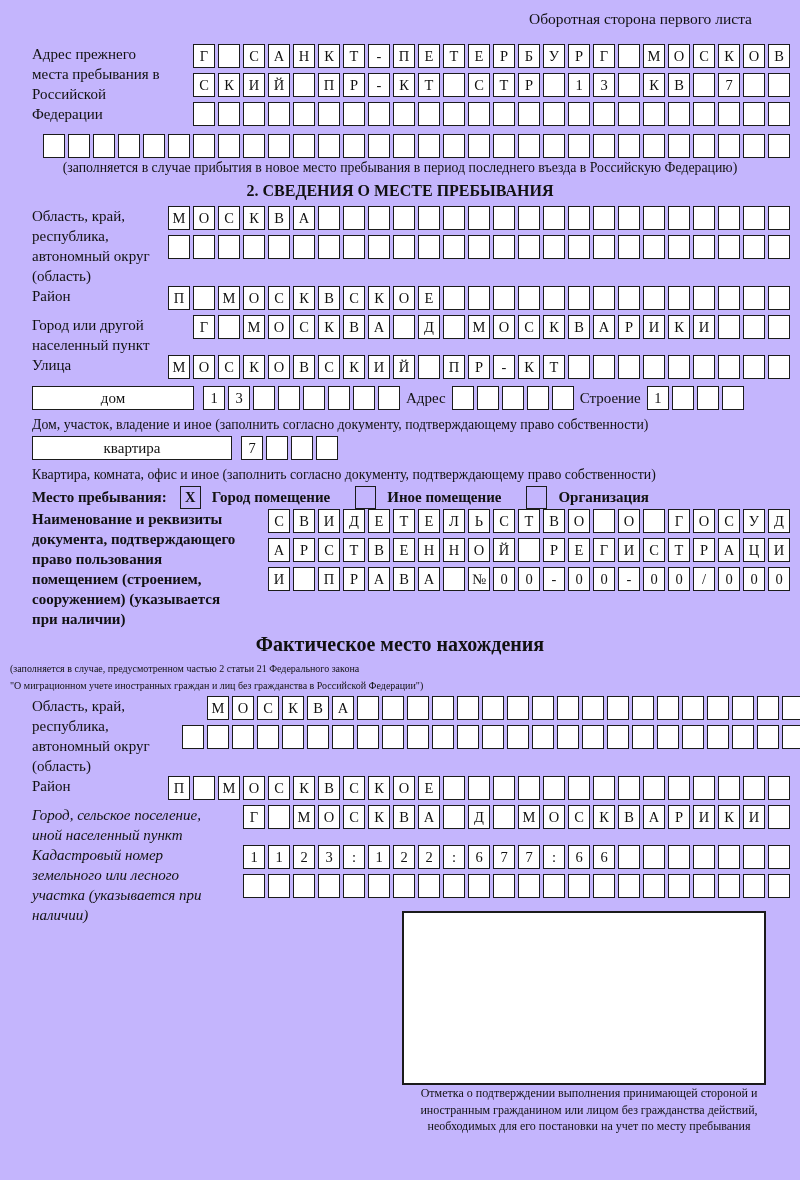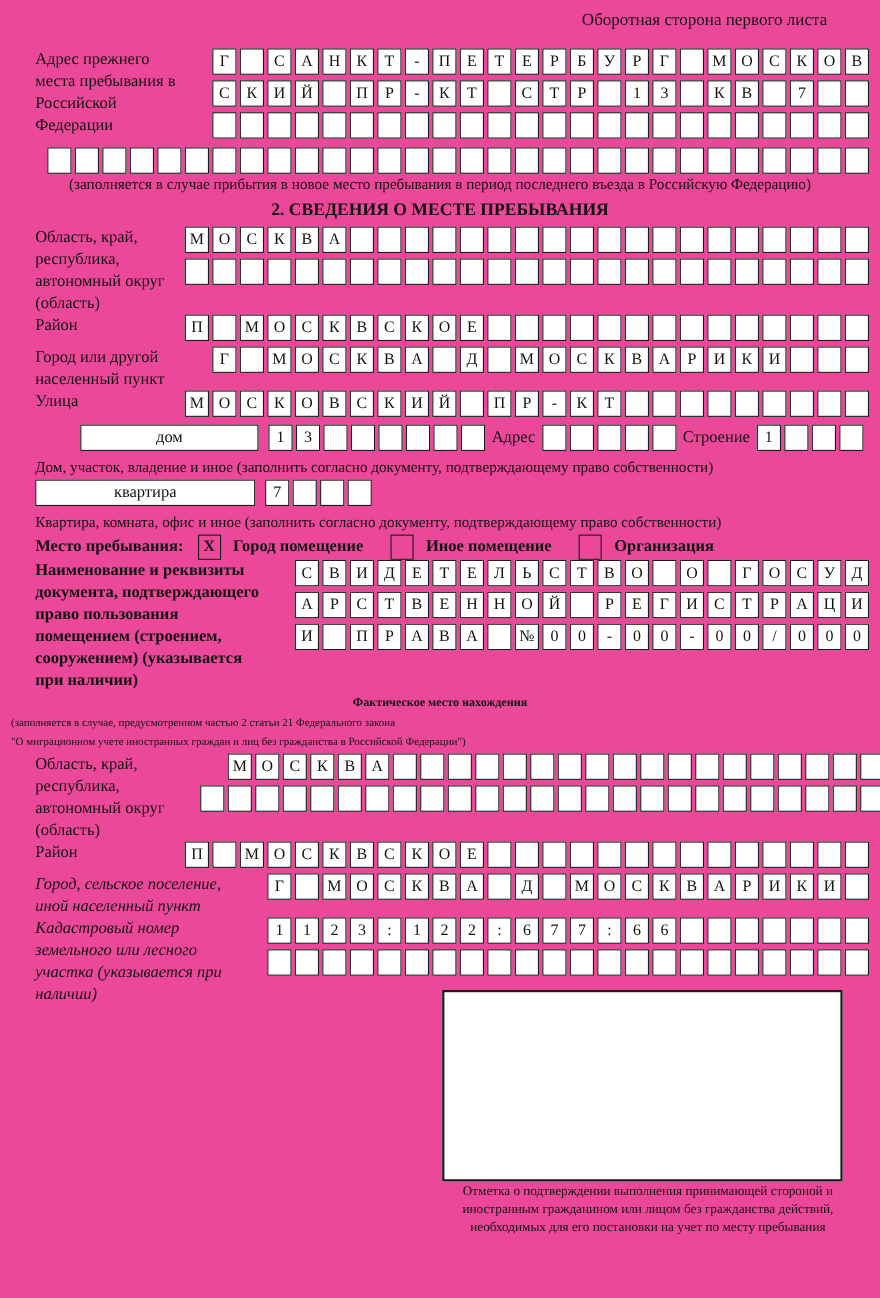--- a/index.html
+++ b/index.html
@@ -1,18 +1,18 @@
 <!DOCTYPE html>
 <html><head>
 <meta charset="utf-8">
 <style>
   html,body{margin:0;padding:0;background:#fff;}
   .page{
     width:800px;height:1180px;box-sizing:border-box;
-    padding:10px 10px 0 10px;background:#ec4899;color:#111;
+    padding:10px 10px 0 10px;background:#c4b5fd;color:#111;
     font-family:"Liberation Serif","DejaVu Serif",serif;
     font-size:15px;overflow:hidden;position:relative;
   }
   .top-note{text-align:right;padding-right:38px;font-size:15.5px;margin-bottom:16px;}
   .frow{display:flex;align-items:flex-start;}
   .flabel{line-height:20px;margin-left:22px;flex:0 0 auto;}
   .w120{width:120px;} .w143{width:143px;} .w150{width:150px;}
   .w200{width:200px;font-style:italic;} .w212{width:212px;font-weight:bold;}
   .grow{flex:1 1 auto;}
   .cells-col{margin-left:auto;display:flex;flex-direction:column;align-items:flex-end;}
@@ -22,34 +22,34 @@
     width:20px;height:22px;border:1.5px solid #1b1b1b;margin-right:3px;
     display:flex;align-items:center;justify-content:center;
     font-size:14.5px;line-height:22px;flex:0 0 auto;background:#fff;
   }
   .cell:last-child{margin-right:0;}
   .fullrow{justify-content:flex-end;margin-top:3px;margin-bottom:2px;}
   .center-note{text-align:center;font-size:13.8px;margin-top:2px;}
   .sec-title{text-align:center;font-weight:bold;font-size:16px;margin:6px 0;}
   .house-row{display:flex;align-items:flex-start;margin:2px 0 0 22px;}
   .wide-box{border:1.5px solid #1b1b1b;height:22px;line-height:22px;text-align:center;flex:0 0 auto;background:#fff;}
-  .house-box{width:160px;margin-right:9px;margin-left:41px;}
+  .house-box{width:160px;margin-right:9px;}
   .apt-box{width:198px;margin-right:9px;}
   .inline-label{line-height:25px;margin:0 6px;}
   .note-line{font-size:13.8px;margin:2px 0 3px 22px;}
   .stay-row{display:flex;align-items:center;margin:3px 0 0 22px;font-weight:bold;}
   .checkbox{
     width:19px;height:21px;border:1.5px solid #1b1b1b;
     display:inline-flex;align-items:center;justify-content:center;
     margin:0 11px;font-size:14.5px;flex:0 0 auto;
   }
   .stay-label{margin-right:2px;}
   .opt-label{margin-right:14px;}
   .stay-note{margin-left:185px;font-size:13.8px;margin-top:1px;margin-bottom:3px;}
-  .actual-title{text-align:center;font-weight:bold;font-size:11px;margin:4px 0 4px;}
+  .actual-title{text-align:center;font-weight:bold;font-size:20px;margin:4px 0 4px;}
   .actual-note{text-align:left;font-size:10px;line-height:17px;}
   .mt2{margin-top:2px;}
   .stamp-area{margin:-14px 0 0 392px;width:374px;}
   .stamp-box{width:360px;height:170px;border:2px solid #1b1b1b;background:#fff;}
   .stamp-caption{text-align:center;font-size:12px;line-height:16.5px;margin-top:0;width:374px;}
 </style>
 </head>
 <body>
 
 <div class="page">

